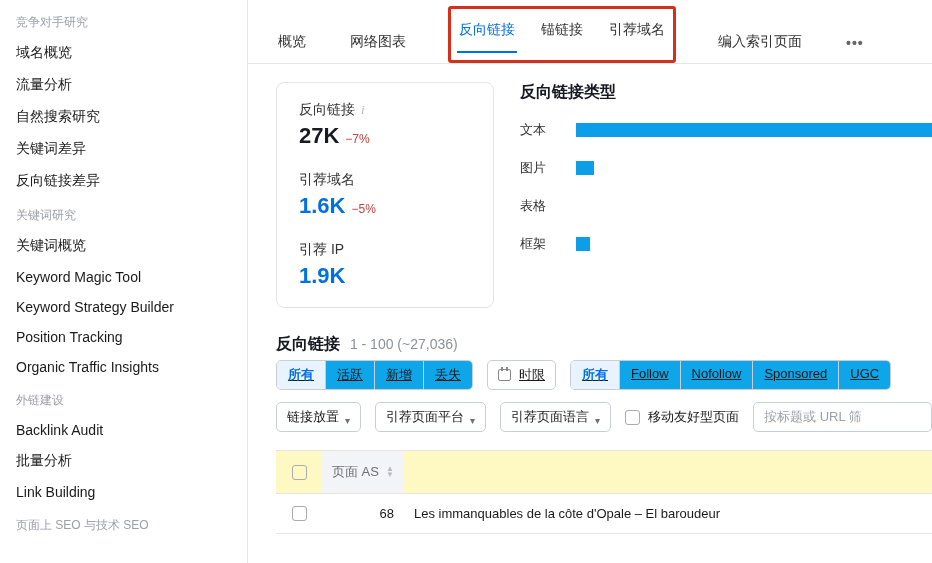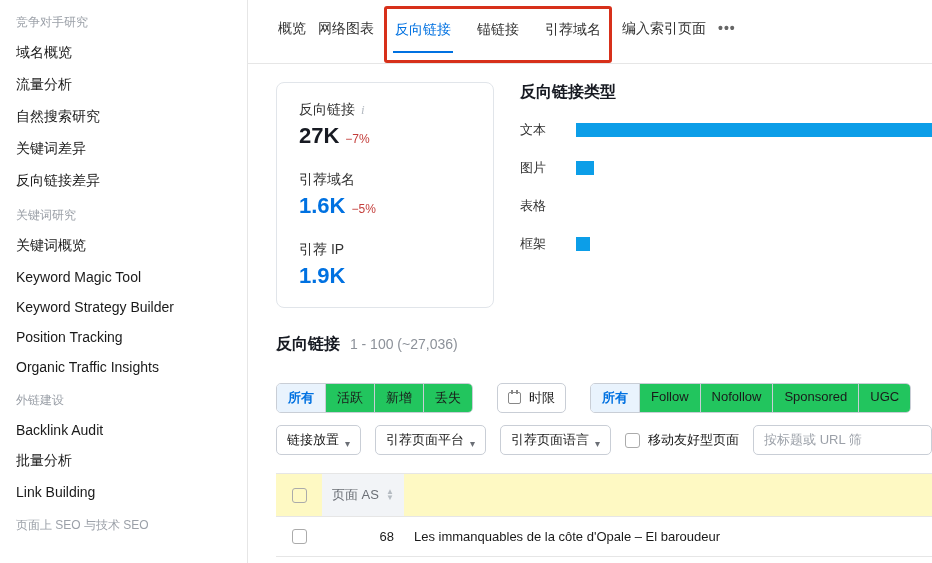--- a/index.html
+++ b/index.html
@@ -6,21 +6,21 @@
   body { font-family: -apple-system, BlinkMacSystemFont, "Segoe UI", Arial, sans-serif; font-size: 14px; color: #1a1a1a; background: #fff; }
   .app { display: flex; width: 932px; height: 563px; overflow: hidden; }
   
   .sidebar { width: 248px; border-right: 1px solid #e6e6e6; padding: 4px 0 0 0; overflow-y: auto; }
   .side-section-title { font-size: 12px; color: #9ba0a8; padding: 10px 16px 6px; }
   .side-item { padding: 7px 16px; cursor: pointer; color: #1a1a1a; }
   .side-item.active { background: #fdece6; color: #c9450e; font-weight: 400; }
   .side-item.active-outline { box-shadow: inset 0 0 0 2px #d7301a; }
   
   .main { flex: 1; display: flex; flex-direction: column; overflow: hidden; }
-  .tabs { display: flex; align-items: flex-start; gap: 8px; padding: 12px 28px 0; border-bottom: 1px solid #e6e6e6; position: relative; }
+  .tabs { display: flex; align-items: flex-end; gap: 40px; padding: 12px 28px 0; border-bottom: 1px solid #e6e6e6; position: relative; }
   .tab { padding: 8px 2px 12px; cursor: pointer; color: #333; }
   .tab.active { color: #0071e1; border-bottom: 2px solid #0071e1; margin-bottom: -1px; }
   .tab-highlight-box { border: 3px solid #d7301a; border-radius: 3px; padding: 4px 6px 8px; display: flex; gap: 22px; margin-top:-6px; }
   .tab-more { color:#666; letter-spacing:1px; font-weight:bold; }
   .content { flex:1; overflow-y:auto; padding:18px 0 0 28px; }
   .cards { display:flex; gap:20px; }
   .card { border:1px solid #e1e5ea; border-radius:8px; padding:18px 22px; }
   .card-left { width:218px; }
   .metric-block { margin-bottom:22px; }
   .metric-block:last-child { margin-bottom:0; }
@@ -32,23 +32,23 @@
   .card-right { flex:1; padding-left:6px; border:none; min-width:380px; }
   .card-right .section-title { font-size:16px; font-weight:700; margin-bottom:18px; color:#171a22; }
   .bar-row { display:flex; align-items:center; margin-bottom:20px; }
   .bar-label { width:56px; font-size:13px; color:#333; }
   .bar-track { flex:1; height:14px; position:relative; }
   .bar-fill { height:100%; background:#0c9ee8; }
   
   .bl-section { margin-top:26px; }
   .bl-title { font-size:16px; font-weight:700; color:#171a22; }
   .bl-count { color:#8c9199; font-weight:400; margin-left:6px; }
-  .filters { display:flex; align-items:center; gap:24px; margin-top:28px; flex-wrap:wrap; }
+  .filters { display:flex; align-items:center; gap:14px; margin-top:5px; flex-wrap:wrap;text-decoration:underline; }
   .btn-group { display:flex; border:1px solid #c9ced6; border-radius:5px; overflow:hidden; }
-  .btn-group .btn { padding:5px 11px; border-right:1px solid #c9ced6; cursor:pointer; font-size:13px; background:#22c55e; }
+  .btn-group .btn { padding:5px 11px; border-right:1px solid #c9ced6; cursor:pointer; font-size:13px; background:#0ea5e9; }
   .btn-group .btn:last-child { border-right:none; }
   .btn-group .btn.selected { background:#e9f3fd; color:#0071e1; font-weight:600; }
   .btn-pill { display:flex; align-items:center; gap:4px; border:1px solid #c9ced6; border-radius:5px; padding:5px 10px; cursor:pointer; font-size:13px; background:#fff; }
   .dropdown { display:flex; align-items:flex-end; gap:6px; border:1px solid #c9ced6; border-radius:5px; padding:5px 10px; cursor:pointer; font-size:13px; }
   .chev { font-size:10px; color:#6b6f76; }
   .checkbox { width:15px; height:15px; border:1px solid #ababab; border-radius:3px; display:inline-block; cursor:pointer; }
   .ck-label { display:flex; align-items:center; gap:8px; font-size:13px; }
   .filters-row2 { display:flex; align-items:center; gap:14px; margin-top:12px; }
   
   .table { margin-top:18px; width:100%; border-top:1px solid #e6e6e6; }

